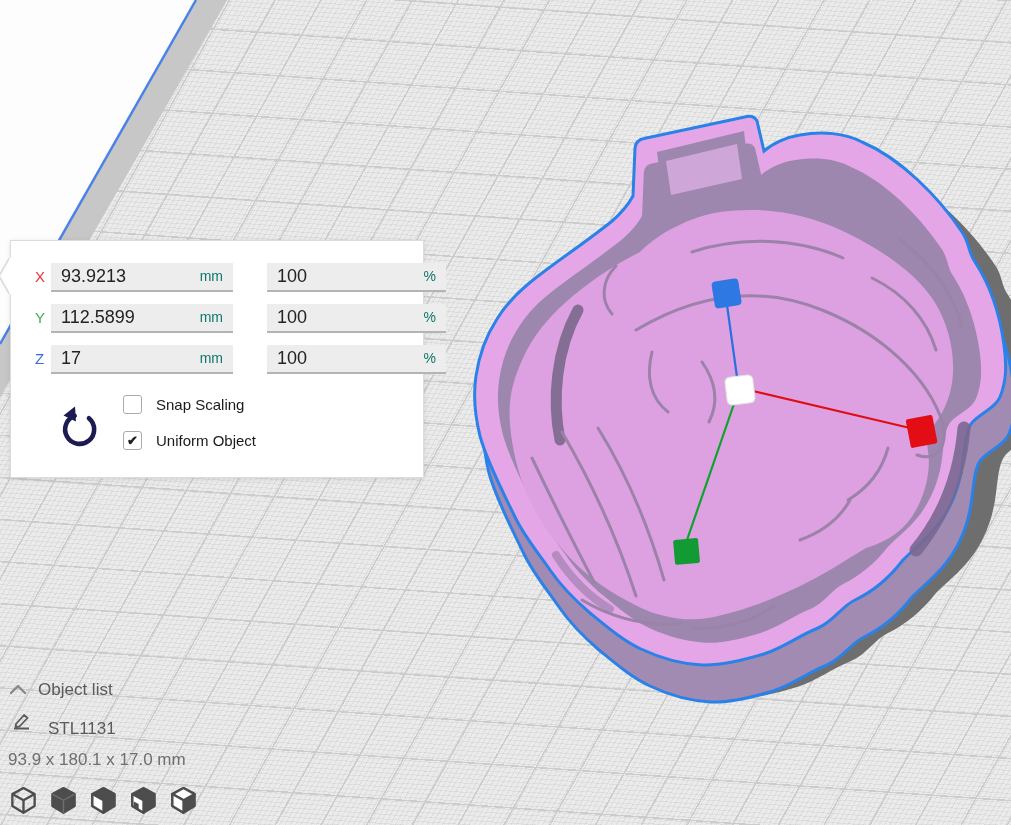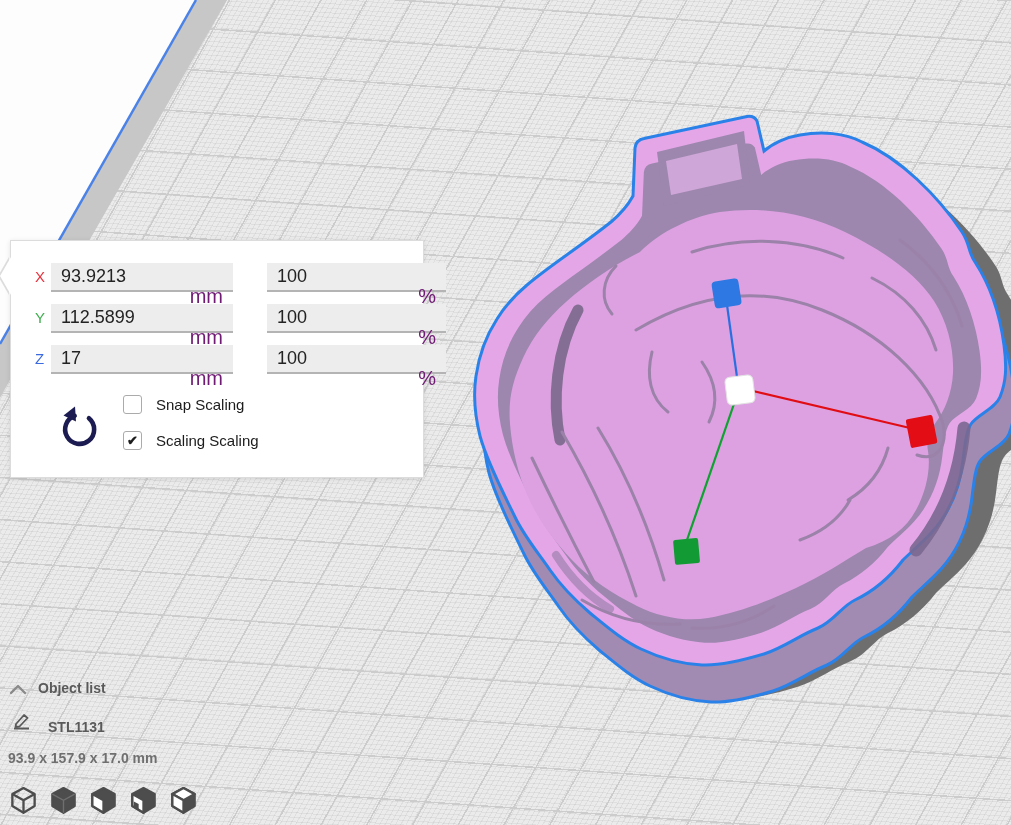--- a/index.html
+++ b/index.html
@@ -46,38 +46,38 @@
   }
   .field.mm{left:40px;width:182px;}
   .field.pct{left:228px;width:179px;margin-left:28px;}
   .field input{
     position:absolute;left:0;top:0;width:100%;height:100%;
     background:transparent;border:none;outline:none;
     font-family:"Liberation Sans",sans-serif;font-size:18px;color:#232323;
     padding:0 0 0 10px;box-sizing:border-box;
   }
   .unit{
-    position:absolute;right:10px;top:22px;font-size:20px;color:#701a75;pointer-events:none;
+    position:absolute;right:10px;top:5px;font-size:14px;color:#0f766e;pointer-events:none;
   }
   .check-row{position:absolute;left:112px;height:20px;display:flex;align-items:center;gap:14px;}
   .check-row.snap{top:153px;text-align:center;} .check-row.uniform{top:189px;}
   .cb{
     width:19px;height:19px;background:#ffffff;border:1px solid #ababab;border-radius:3px;
     box-sizing:border-box;display:flex;align-items:center;justify-content:center;
     font-size:13px;color:#1d1d1d;line-height:1;
   }
   .cb i{font-style:normal;font-weight:bold;}
   .check-label{font-size:15px;color:#1b1b1b;}
   #reset-btn{position:absolute;left:44px;top:160px;width:48px;height:48px;cursor:pointer;}
 
   
   #stl-icon{position:absolute;left:256px;top:531px;width:94px;height:104px;}
 
   
-  .bl-text{position:absolute;color:var(--muted);font-size:14px;font-weight:bold;}
+  .bl-text{position:absolute;color:var(--muted);font-size:17px;}
   #object-list-label{left:38px;top:680px;}
   #object-name{left:48px;top:719px;}
   #object-dims{left:8px;top:750px;color:#6f6f6f;}
   #chevron{position:absolute;left:9px;top:684px;width:18px;height:11px;}
   #pencil{position:absolute;left:12px;top:711px;width:20px;height:20px;}
   #view-buttons{position:absolute;left:8px;top:785px;display:flex;gap:9px;}
   .view-btn{width:31px;height:31px;cursor:pointer;}
   .cube-stroke{fill:none;stroke:var(--btn);stroke-width:2.4;stroke-linejoin:round;}
   .cube-dark{fill:var(--btn);stroke:var(--btn);stroke-width:2.4;stroke-linejoin:round;}
   .cube-white{fill:#ffffff;stroke:var(--btn);stroke-width:2.4;stroke-linejoin:round;}
@@ -241,36 +241,36 @@
     </div>
 
     <div class="check-row snap">
       <span class="cb"></span>
       <span class="check-label">Snap Scaling</span>
     </div>
     <div class="check-row uniform">
       <span class="cb">
           <i>✔</i>
         </span>
-      <span class="check-label">Scaling Scaling</span>
+      <span class="check-label">Uniform Object</span>
     </div>
   </div>
 
   <svg id="chevron" viewBox="0 0 18 11">
     <polyline points="2,9 9,2 16,9" fill="none" stroke="#8a8a8a" stroke-width="2.4" stroke-linecap="round" stroke-linejoin="round"></polyline>
   </svg>
   <div class="bl-text" id="object-list-label">Object list</div>
 
   <svg id="pencil" viewBox="0 0 20 20">
     <line x1="2" y1="17.5" x2="17" y2="17.5" stroke="#5a5a5a" stroke-width="2"></line>
     <path d="M 4 13 L 12 4 L 15.5 7 L 7.5 15.5 L 3.5 16 Z" fill="none" stroke="#5a5a5a" stroke-width="1.8" stroke-linejoin="round"></path>
   </svg>
   <div class="bl-text" id="object-name">STL1131</div>
 
-  <div class="bl-text" id="object-dims">93.9 x 157.9 x 17.0 mm</div>
+  <div class="bl-text" id="object-dims">93.9 x 180.1 x 17.0 mm</div>
 
   <div id="view-buttons">
     <svg class="view-btn" viewBox="0 0 32 32">
       <path class="cube-stroke" d="M16 3.2 L27.5 9.4 L27.5 21.8 L16 28.6 L4.5 21.8 L4.5 9.4 Z"></path>
       <path class="cube-stroke" d="M4.5 9.4 L16 15.8 L27.5 9.4 M16 15.8 V28.6"></path>
     </svg>
     <svg class="view-btn" viewBox="0 0 32 32">
       <path class="cube-dark" d="M16 3.2 L27.5 9.4 L27.5 21.8 L16 28.6 L4.5 21.8 L4.5 9.4 Z"></path>
       <path d="M4.5 9.4 L16 15.8 L27.5 9.4 M16 15.8 V28.6" fill="none" stroke="#6f6f6f" stroke-width="1.4"></path>
     </svg>

